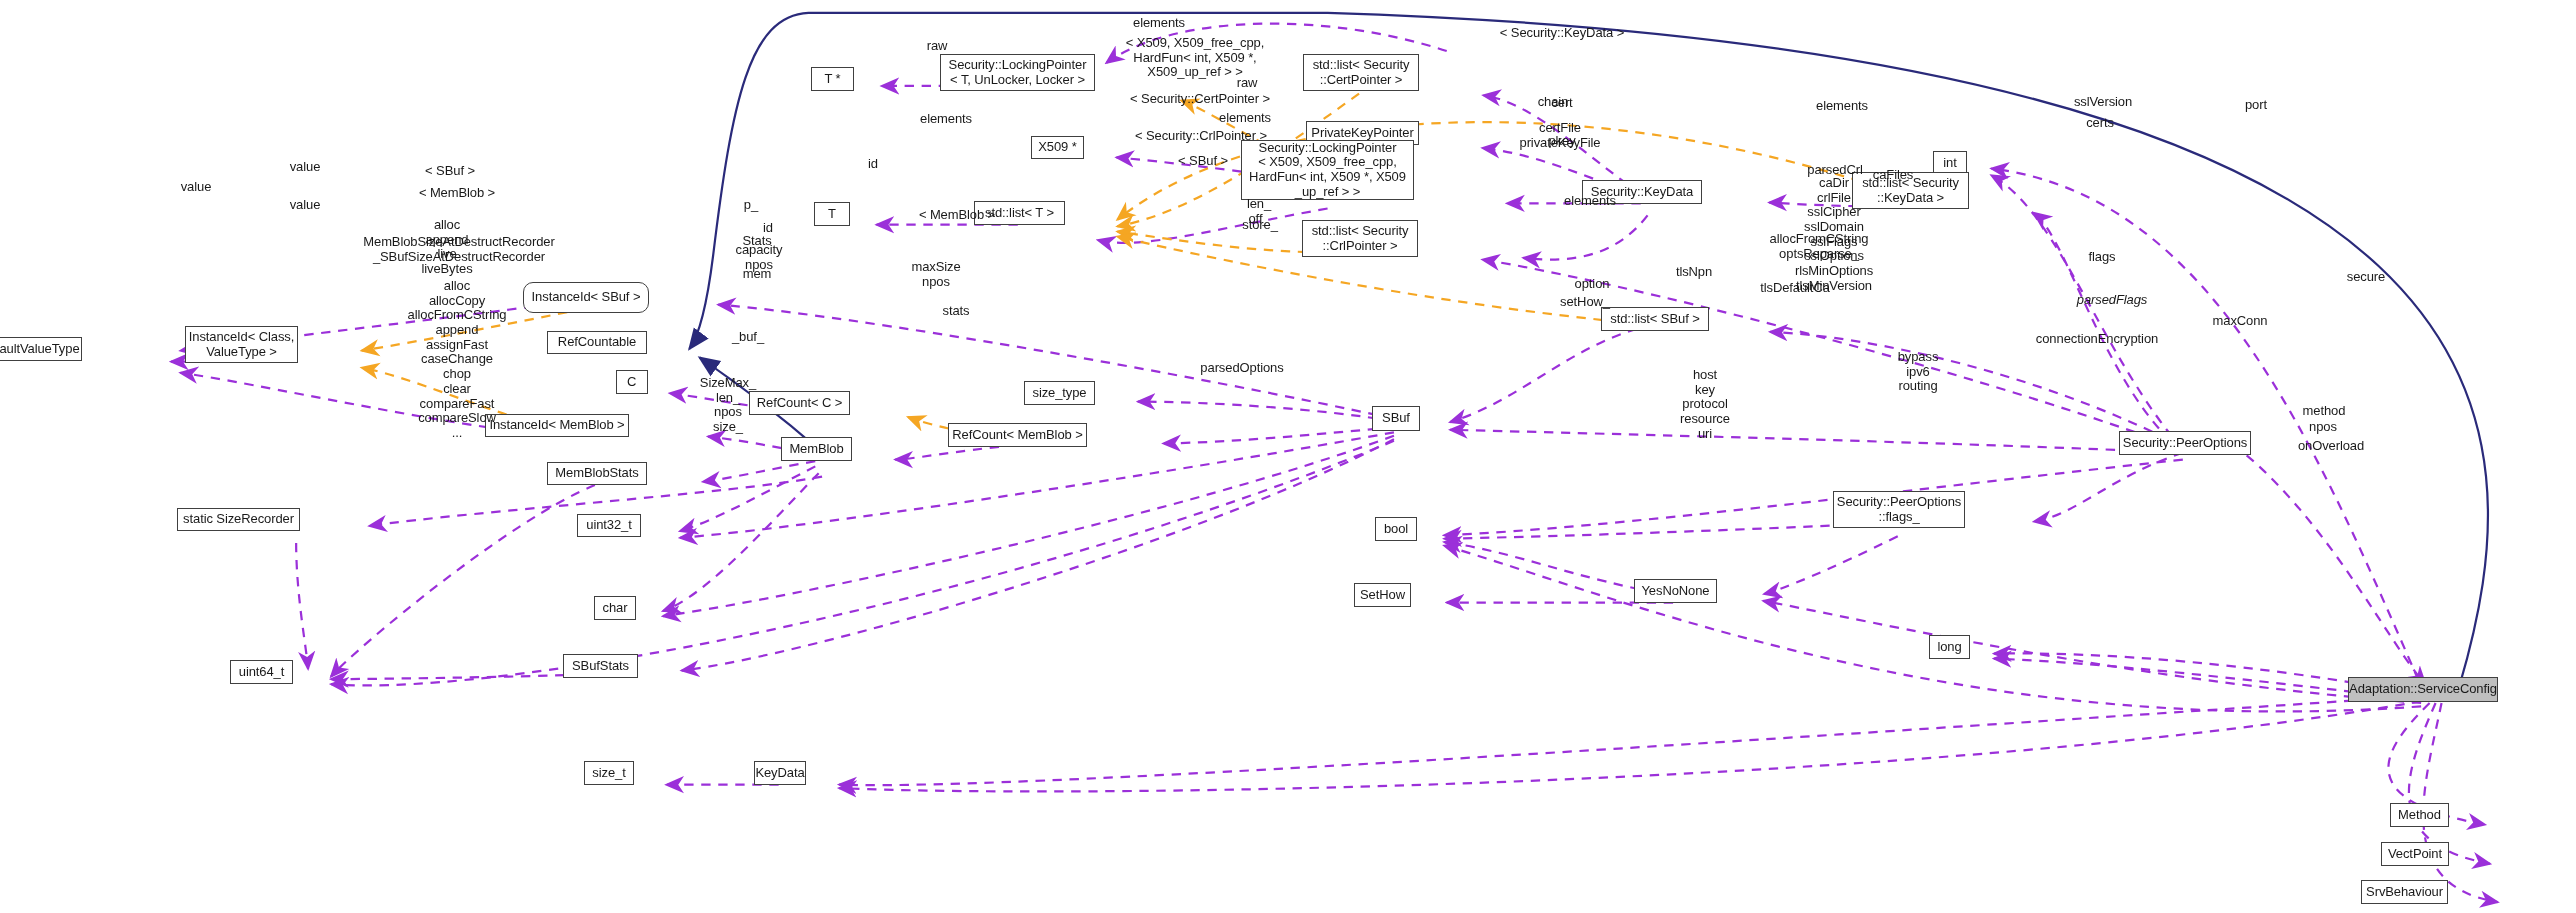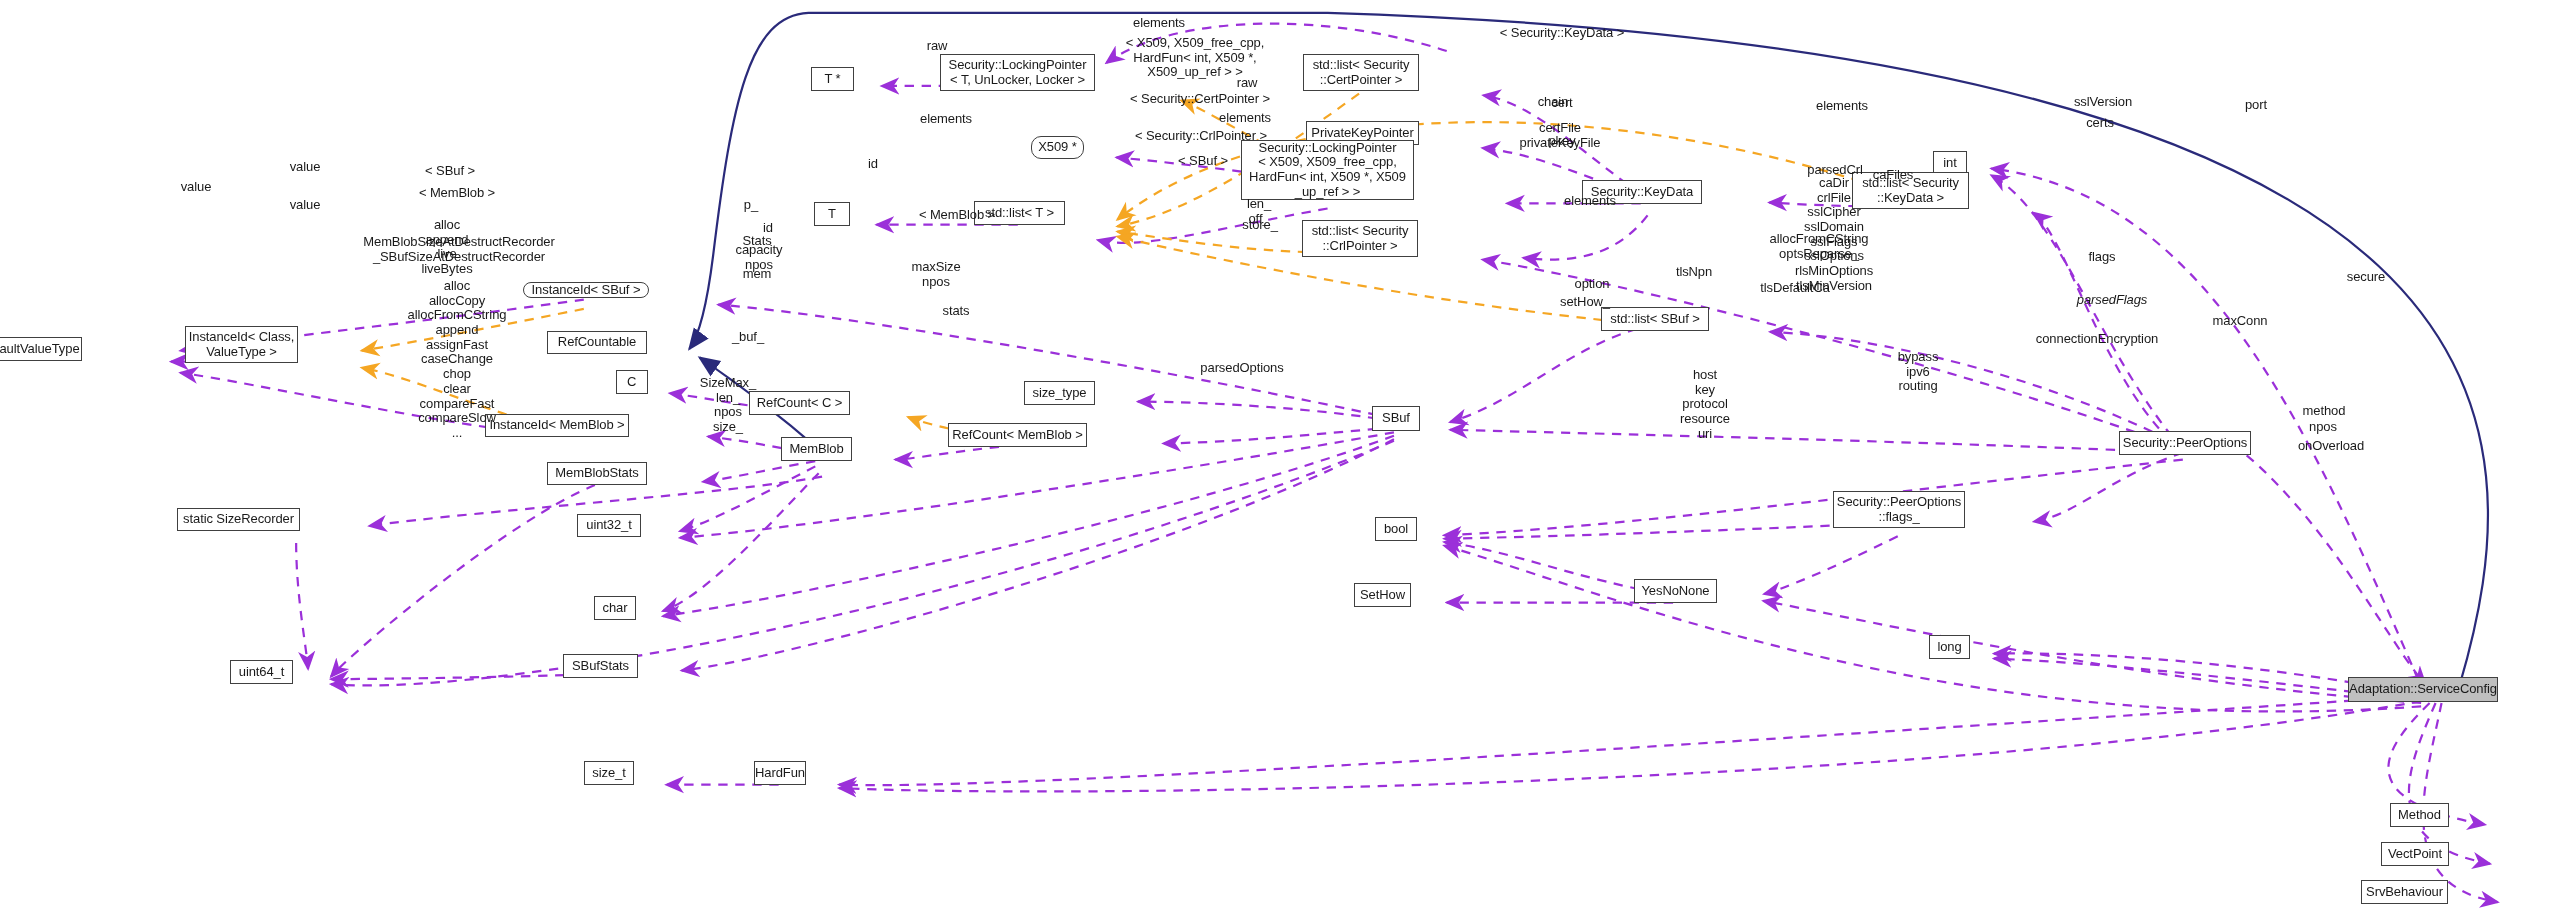--- a/index.html
+++ b/index.html
@@ -210,34 +210,34 @@
     </g>
   </svg>
 
   <div id="nodes">
       <div class="node" style="left: 811px; top: 67px; width: 43px; height: 24px;">T *</div>
       <div class="node" style="left: 940px; top: 54px; width: 155px; height: 37px;">Security::LockingPointer
 &lt; T, UnLocker, Locker &gt;</div>
       <div class="node" style="left: 1303px; top: 54px; width: 116px; height: 37px;">std::list&lt; Security
 ::CertPointer &gt;</div>
       <div class="node" style="left: 1306px; top: 121px; width: 113px; height: 24px;">PrivateKeyPointer</div>
-      <div class="node" style="left: 1031px; top: 136px; width: 53px; height: 23px; border-radius: 10px;">X509 *</div>
+      <div class="node" style="left: 1031px; top: 136px; width: 53px; height: 23px;">X509 *</div>
       <div class="node" style="left: 1241px; top: 140px; width: 173px; height: 60px;">Security::LockingPointer
 &lt; X509, X509_free_cpp,
 HardFun&lt; int, X509 *, X509
 _up_ref &gt; &gt;</div>
       <div class="node" style="left: 1582px; top: 180px; width: 120px; height: 24px;">Security::KeyData</div>
       <div class="node" style="left: 1933px; top: 151px; width: 34px; height: 24px;">int</div>
       <div class="node" style="left: 1852px; top: 172px; width: 117px; height: 37px;">std::list&lt; Security
 ::KeyData &gt;</div>
       <div class="node" style="left: 814px; top: 202px; width: 36px; height: 24px;">T</div>
       <div class="node" style="left: 974px; top: 201px; width: 91px; height: 24px;">std::list&lt; T &gt;</div>
       <div class="node" style="left: 1302px; top: 220px; width: 116px; height: 37px;">std::list&lt; Security
 ::CrlPointer &gt;</div>
-      <div class="node" style="left: 523px; top: 282px; width: 126px; height: 16px; border-radius: 10px;">InstanceId&lt; SBuf &gt;</div>
+      <div class="node" style="left: 523px; top: 282px; width: 126px; height: 31px; border-radius: 10px;">InstanceId&lt; SBuf &gt;</div>
       <div class="node" style="left: -82px; top: 337px; width: 164px; height: 24px;">InstanceIdDefaultValueType</div>
       <div class="node" style="left: 185px; top: 326px; width: 113px; height: 37px;">InstanceId&lt; Class,
 ValueType &gt;</div>
       <div class="node" style="left: 547px; top: 331px; width: 100px; height: 23px;">RefCountable</div>
       <div class="node" style="left: 1601px; top: 307px; width: 108px; height: 24px;">std::list&lt; SBuf &gt;</div>
       <div class="node" style="left: 616px; top: 370px; width: 31.5px; height: 24px;">C</div>
       <div class="node" style="left: 749px; top: 391px; width: 101px; height: 24px;">RefCount&lt; C &gt;</div>
       <div class="node" style="left: 1024px; top: 381px; width: 71px; height: 24px;">size_type</div>
       <div class="node" style="left: 485px; top: 414px; width: 144px; height: 23px;">InstanceId&lt; MemBlob &gt;</div>
       <div class="node" style="left: 948px; top: 423px; width: 139px; height: 24px;">RefCount&lt; MemBlob &gt;</div>
@@ -251,21 +251,21 @@
       <div class="node" style="left: 1833px; top: 491px; width: 132px; height: 37px;">Security::PeerOptions
 ::flags_</div>
       <div class="node" style="left: 594px; top: 596px; width: 42px; height: 24px;">char</div>
       <div class="node" style="left: 1354px; top: 583px; width: 57px; height: 24px;">SetHow</div>
       <div class="node" style="left: 1634px; top: 579px; width: 83px; height: 24px;">YesNoNone</div>
       <div class="node" style="left: 1929px; top: 635px; width: 41px; height: 24px;">long</div>
       <div class="node" style="left: 230px; top: 660px; width: 63px; height: 24px;">uint64_t</div>
       <div class="node" style="left: 563px; top: 654px; width: 75px; height: 24px;">SBufStats</div>
       <div class="node focus" style="left: 2348px; top: 677px; width: 150px; height: 25px;">Adaptation::ServiceConfig</div>
       <div class="node" style="left: 584px; top: 761px; width: 50px; height: 24px;">size_t</div>
-      <div class="node" style="left: 754px; top: 761px; width: 52px; height: 24px;">HardFun</div>
+      <div class="node" style="left: 754px; top: 761px; width: 52px; height: 24px;">KeyData</div>
       <div class="node" style="left: 2390px; top: 803px; width: 59px; height: 24px;">Method</div>
       <div class="node" style="left: 2381px; top: 842px; width: 68px; height: 24px;">VectPoint</div>
       <div class="node" style="left: 2361px; top: 880px; width: 87px; height: 24px;">SrvBehaviour</div>
     </div>
   <div id="labels">
       <div class="elabel" style="left: 1159px; top: 16px;">elements</div>
       <div class="elabel" style="left: 1562px; top: 26px;">&lt; Security::KeyData &gt;</div>
       <div class="elabel" style="left: 937px; top: 39px;">raw</div>
       <div class="elabel" style="left: 1195px; top: 36px;">&lt; X509, X509_free_cpp,
 HardFun&lt; int, X509 *,

